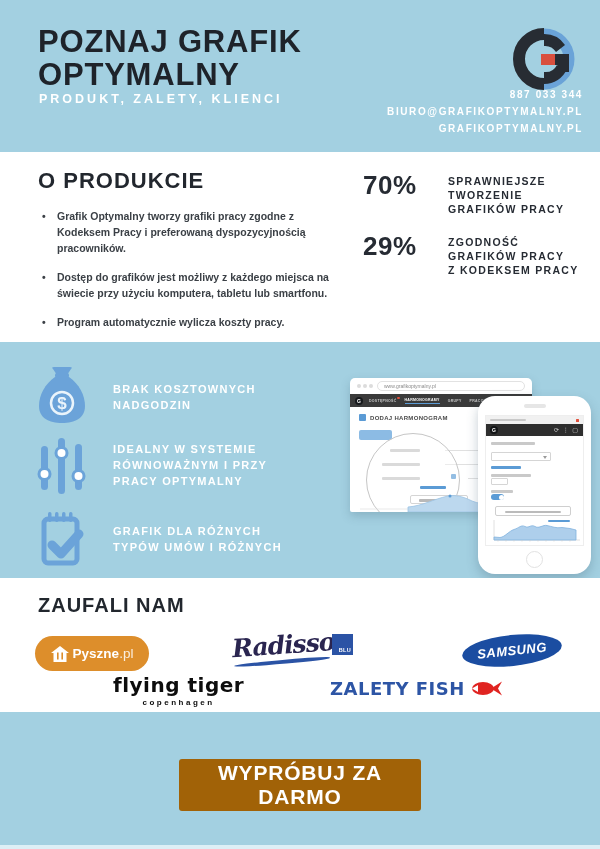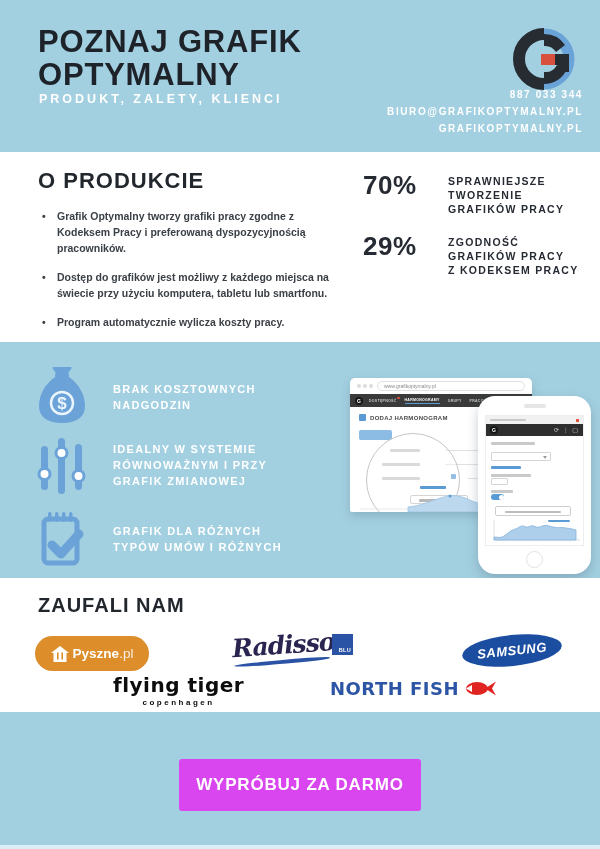--- a/index.html
+++ b/index.html
@@ -98,21 +98,21 @@
   .logo-samsung { position:absolute; left:462px; top:57px; width:100px; height:31px; background:#1b4da1; border-radius:50%; transform:rotate(-6deg); display:flex; align-items:center; justify-content:center; }
   .logo-samsung span { color:#fff; font-size:13px; font-weight:bold; font-style:italic; letter-spacing:0.5px; }
   .logo-tiger { position:absolute; left:113px; top:95px; text-align:center; }
   .logo-tiger .t1 { font-size:20px; font-weight:bold; color:#0d0d0d; letter-spacing:0.5px; font-family:"DejaVu Sans", sans-serif; }
   .logo-tiger .t2 { font-size:8px; font-weight:bold; color:#0d0d0d; letter-spacing:2.5px; margin-top:1px; }
   .logo-northfish { position:absolute; left:330px; top:100px; display:flex; align-items:center; }
   .logo-northfish span { font-size:18px; font-weight:bold; color:#2d55a5; letter-spacing:0.5px; font-family:"DejaVu Sans", sans-serif; }
   .nf-fish { margin-left:7px; }
 
   
-  .cta-btn { position:absolute; left:50%; transform:translateX(-50%); top:31px; width:242px; height:52px; background:#d946ef; border:none; border-radius:3px; color:#ffffff; font-family:"Liberation Sans", sans-serif; font-size:17px; font-weight:600; letter-spacing:0.8px; cursor:pointer; }
+  .cta-btn { position:absolute; left:50%; transform:translateX(-50%); top:31px; width:242px; height:52px; background:#a16207; border:none; border-radius:3px; color:#ffffff; font-family:"Liberation Sans", sans-serif; font-size:21px; font-weight:600; letter-spacing:0.8px; cursor:pointer; }
 </style>
 </head>
 <body>
 
 <div class="page">
 
   <div class="sec sec-header">
     <div class="title">
       <div>POZNAJ GRAFIK</div>
       <div>OPTYMALNY</div>
@@ -186,21 +186,21 @@
           <circle cx="11.5" cy="40" r="7" fill="#6ba3d9"></circle>
             <circle cx="11.5" cy="40" r="4" fill="#ffffff"></circle>
           <circle cx="28.5" cy="19" r="7" fill="#6ba3d9"></circle>
             <circle cx="28.5" cy="19" r="4" fill="#ffffff"></circle>
           <circle cx="45.5" cy="42" r="7" fill="#6ba3d9"></circle>
             <circle cx="45.5" cy="42" r="4" fill="#ffffff"></circle>
         </svg>
       </div>
       <div class="f-label">IDEALNY W SYSTEMIE
 RÓWNOWAŻNYM I PRZY
-GRAFIK ZMIANOWEJ</div>
+PRACY OPTYMALNY</div>
     </div>
 
     <div class="feature f3">
       <div class="f-icon">
         <svg width="58" height="62" viewBox="0 0 58 62">
           <rect x="11" y="11" width="33" height="44" rx="4" fill="none" stroke="#6ba3d9" stroke-width="5"></rect>
           <rect x="15" y="4" width="3.5" height="10" rx="1.7" fill="#6ba3d9"></rect>
           <rect x="22" y="4" width="3.5" height="10" rx="1.7" fill="#6ba3d9"></rect>
           <rect x="29" y="4" width="3.5" height="10" rx="1.7" fill="#6ba3d9"></rect>
           <rect x="36" y="4" width="3.5" height="10" rx="1.7" fill="#6ba3d9"></rect>
@@ -320,21 +320,21 @@
     <div class="logo-samsung">
       <span>SAMSUNG</span>
     </div>
 
     <div class="logo-tiger">
       <div class="t1">flying tiger</div>
       <div class="t2">copenhagen</div>
     </div>
 
     <div class="logo-northfish">
-      <span>NORTH FISH</span>
+      <span>ZALETY FISH</span>
       <svg class="nf-fish" width="30" height="17" viewBox="0 0 30 17">
         <ellipse cx="11" cy="8.5" rx="11" ry="6.5" fill="#e02421"></ellipse>
         <path d="M19 8.5 L30 1.5 L26 8.5 L30 15.5 Z" fill="#e02421"></path>
         <path d="M0 8.5 L6 5 L6 12 Z" fill="#ffffff"></path>
       </svg>
     </div>
   </div>
 
   <div class="sec sec-cta">
     <button class="cta-btn">WYPRÓBUJ ZA DARMO</button>

